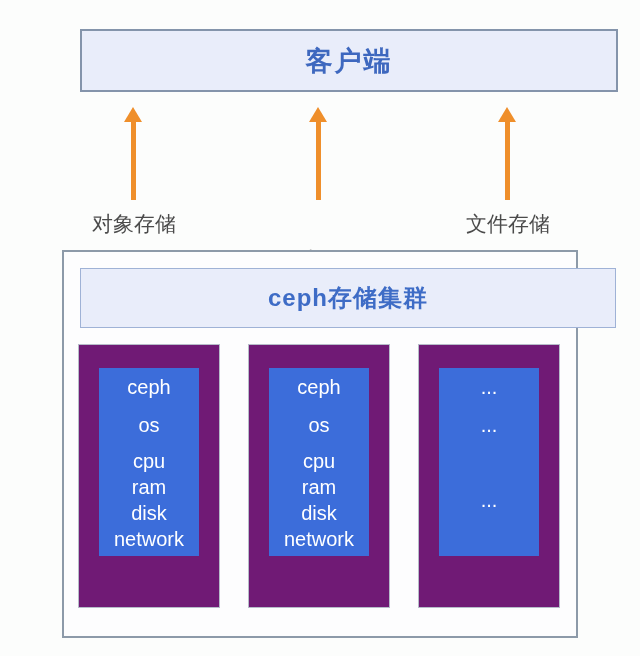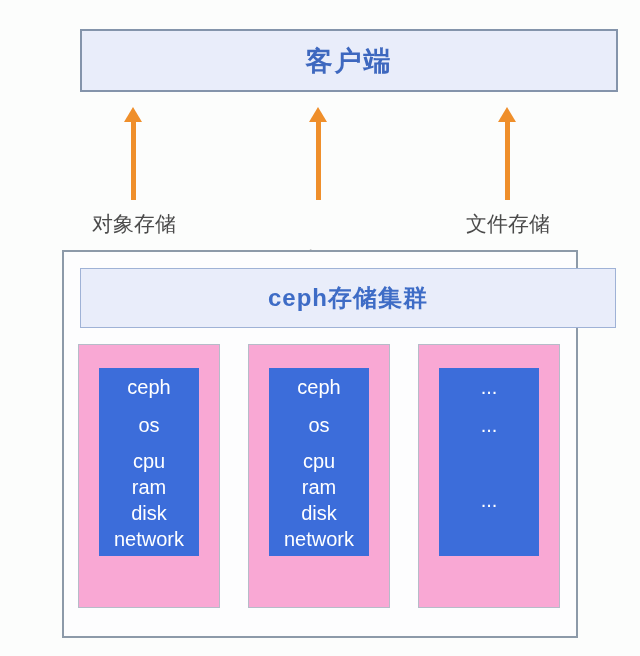--- a/index.html
+++ b/index.html
@@ -76,21 +76,21 @@
     border: 1px solid #9fb2d6;
     display: flex; align-items: center; justify-content: center;
     font-size: 24px; font-weight: 700;
     color: #3e6cc6;
     letter-spacing: 1px;
   }
   .node-col {
     position: absolute;
     top: 92px;
     width: 142px; height: 264px;
-    background: #f9a8d4;
+    background: #701a75;
     border: 1px solid #b6bcc9;
     padding: 23px 20px 0 20px;
   }
   .node-col-1 { left: 14px; }
   .node-col-2 { left: 184px; }
   .node-col-3 { left: 354px; }
 
   .blk {
     background: #3c6dda;
     color: #ffffff;

